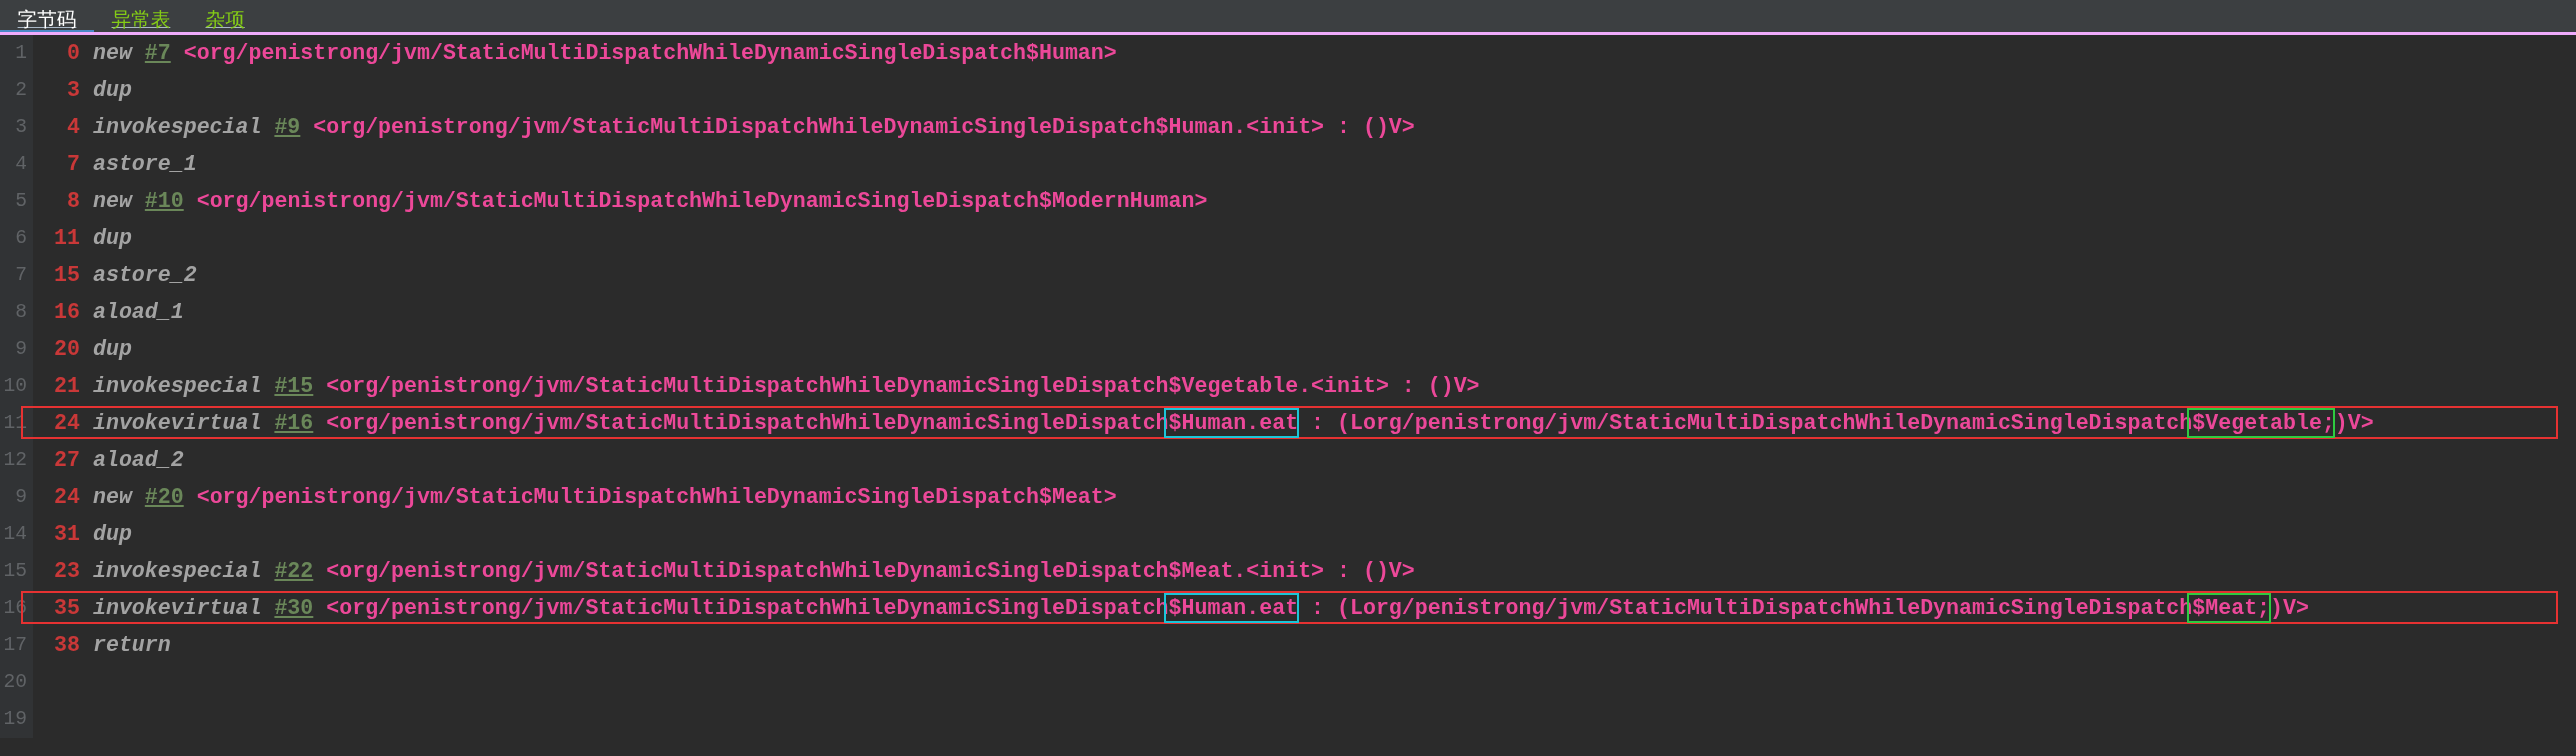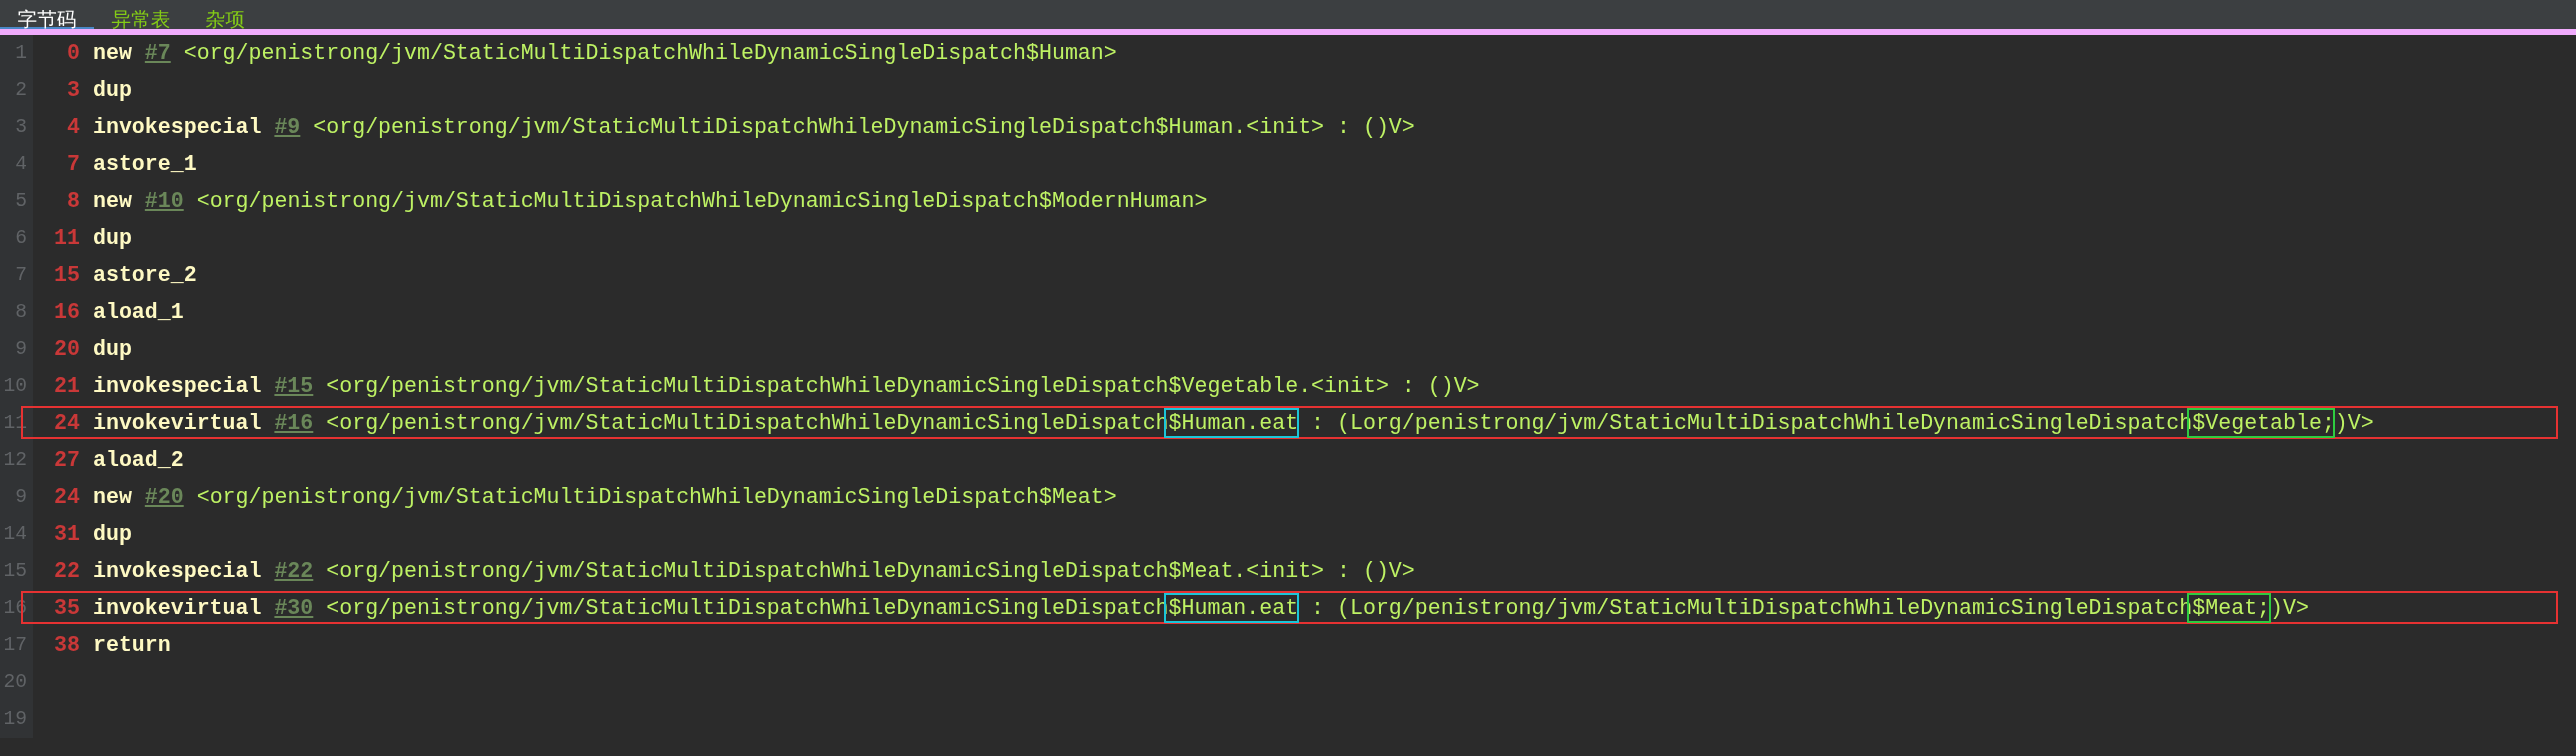--- a/index.html
+++ b/index.html
@@ -7,22 +7,23 @@
     background: #2b2b2b;
     color: #a9b7c6;
     font-family: 'Consolas', 'Monaco', 'Courier New', monospace;
     font-size: 21.6px;
     width: 2576px;
     overflow-x: auto;
   }
   .tabs {
     display: flex;
     background: #3c3f41;
-    border-bottom: 6px solid #f0abfc;
+    border-bottom: 3px solid #f0abfc;
     height: 35px;
+    text-decoration: underline;
   }
   .tab {
     padding: 5.9px 17.6px;
     color: #84cc16;
     font-size: 19.6px;
     font-family: 'Microsoft YaHei', sans-serif;
     cursor: pointer;
     border-bottom: 2.9px solid transparent;
   }
   .tab.active {
@@ -56,23 +57,23 @@
     white-space: pre;
     position: relative;
   }
   .offset {
     display: inline-block;
     width: 45px;
     text-align: right;
     color: #c93838;
     font-weight: bold;
   }
-  .op { color: #fef9c3; font-weight: bold; }
+  .op { color: #a3a3a3; font-weight: bold; font-style: italic; }
   .ref { color: #6a8759; text-decoration: underline; font-weight: bold; }
-  .cmt { color: #bef264; }
+  .cmt { color: #ec4899; font-weight: bold; }
   .redbox {
     position: absolute;
     border: 2px solid #e63232;
     pointer-events: none;
   }
   .cyanbox {
     position: absolute;
     border: 2.9px solid #1bc6d9;
     pointer-events: none;
   }
@@ -143,21 +144,21 @@
       <div class="cyanbox" id="cb1" style="left: 1129px; top: 2.9px; width: 135px; height: 30px;"></div>
       <div class="greenbox" id="gb1" style="left: 2152px; top: 2.9px; width: 148px; height: 30px;"></div>
     </div>
 
     <div class="line"><span class="offset">27</span> <span class="op">aload_2</span></div>
 
     <div class="line"><span class="offset">24</span> <span class="op">new</span> <span class="ref">#20</span> <span class="cmt">&lt;org/penistrong/jvm/StaticMultiDispatchWhileDynamicSingleDispatch$Meat&gt;</span></div>
 
     <div class="line"><span class="offset">31</span> <span class="op">dup</span></div>
 
-    <div class="line"><span class="offset">22</span> <span class="op">invokespecial</span> <span class="ref">#22</span> <span class="cmt">&lt;org/penistrong/jvm/StaticMultiDispatchWhileDynamicSingleDispatch$Meat.&lt;init&gt; : ()V&gt;</span></div>
+    <div class="line"><span class="offset">23</span> <span class="op">invokespecial</span> <span class="ref">#22</span> <span class="cmt">&lt;org/penistrong/jvm/StaticMultiDispatchWhileDynamicSingleDispatch$Meat.&lt;init&gt; : ()V&gt;</span></div>
 
     <div class="line"><span class="offset">35</span> <span class="op">invokevirtual</span> <span class="ref">#30</span> <span class="cmt"><span>&lt;org/penistrong/jvm/StaticMultiDispatchWhileDynamicSingleDispatch</span><span id="c18a">$Human.eat</span><span> : (Lorg/penistrong/jvm/StaticMultiDispatchWhileDynamicSingleDispatch</span><span id="g18">$Meat;</span><span>)V&gt;</span></span>
       <div class="redbox" id="rb2" style="left: -13.7px; top: 1px; width: 2537px; height: 33px;"></div>
       <div class="cyanbox" id="cb2" style="left: 1129px; top: 2.9px; width: 135px; height: 30px;"></div>
       <div class="greenbox" id="gb2" style="left: 2152px; top: 2.9px; width: 84px; height: 30px;"></div>
     </div>
 
     <div class="line"><span class="offset">38</span> <span class="op">return</span></div>
   </div>
 </div>

